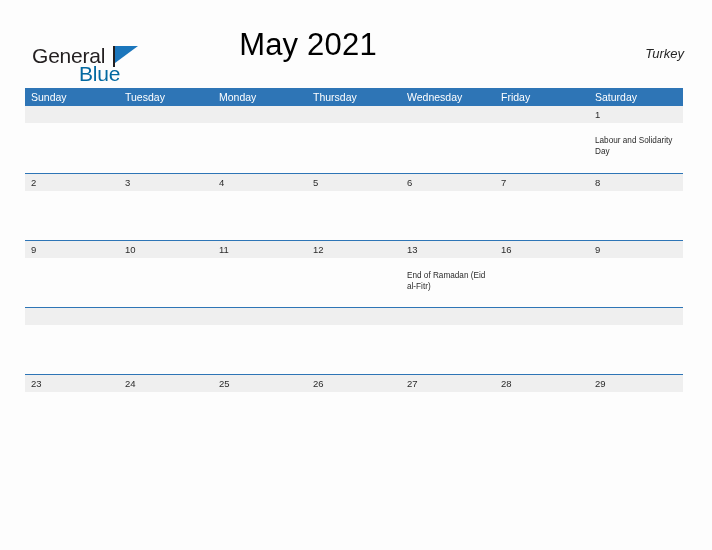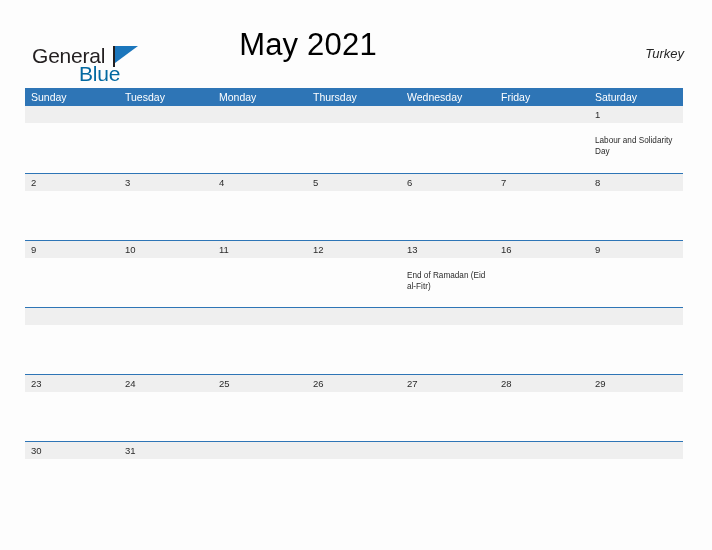--- a/index.html
+++ b/index.html
@@ -303,42 +303,16 @@
               <div class="daynum">27</div>
             </div>
             <div class="cell">
               <div class="daynum">28</div>
             </div>
             <div class="cell">
               <div class="daynum">29</div>
             </div>
           </div>
         </div>
-        <div class="week-row" style="height: 60px;">
-          <div class="date-band"></div>
-          <div class="cells">
-            <div class="cell">
-              <div class="daynum">30</div>
-            </div>
-            <div class="cell">
-              <div class="daynum">31</div>
-            </div>
-            <div class="cell">
-              <div class="daynum"></div>
-            </div>
-            <div class="cell">
-              <div class="daynum"></div>
-            </div>
-            <div class="cell">
-              <div class="daynum"></div>
-            </div>
-            <div class="cell">
-              <div class="daynum"></div>
-            </div>
-            <div class="cell">
-              <div class="daynum"></div>
-            </div>
-          </div>
-        </div>
       </div>
 
   </div>
 </div>
 
 </body></html>

